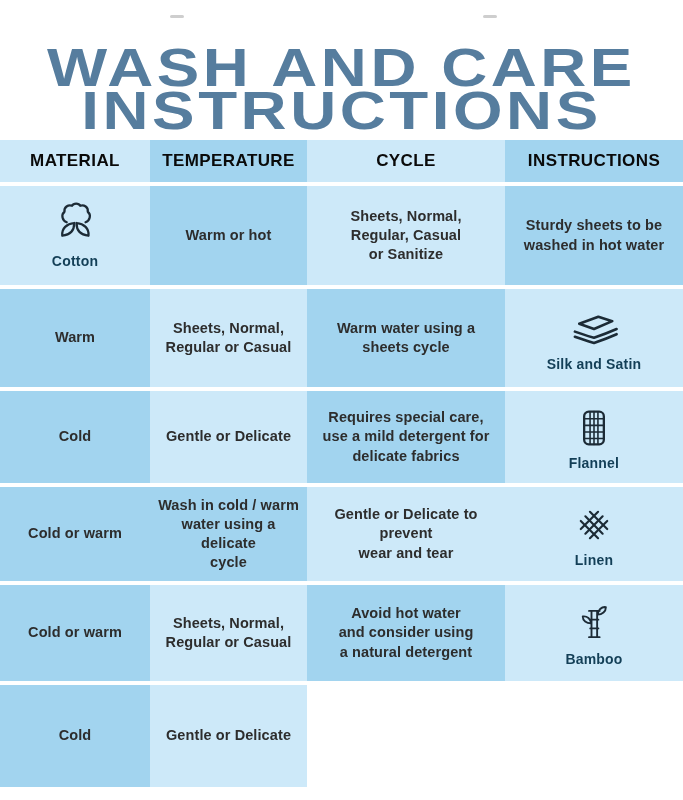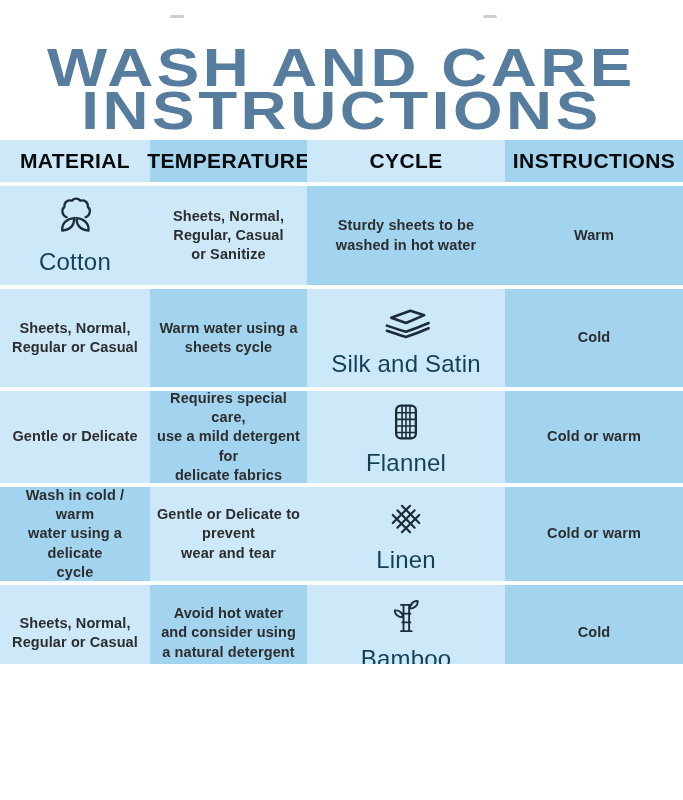--- a/index.html
+++ b/index.html
@@ -1,17 +1,17 @@
 <!DOCTYPE html>
 <html style="--page_bg: #ffffff; --title_blue: #567d9e; --column_light: #cde9f9; --column_dark: #a2d4ef; --header_text: #0a0a0a; --body_text: #2d2d2d; --material_label: #133f57; --icon_stroke: #1c2b36;"><head>
 <meta charset="utf-8">
 <style>
   html,body{margin:0;padding:0;background:#fff;}
   .canvas{
-    position:relative;width:683px;height:664px;background:var(--page_bg,#fff);
+    position:relative;width:683px;height:800px;background:var(--page_bg,#fff);
     overflow:hidden;font-family:"Liberation Sans","DejaVu Sans",sans-serif;
   }
   .top-dash{
     position:absolute;top:15px;width:14px;height:3px;border-radius:2px;
     background:#c6c6c6;opacity:.85;
   }
   .dash-left{left:170px;}
   .dash-right{left:483px;}
   .title{
     position:absolute;top:46px;left:0;width:683px;margin:0;
@@ -27,33 +27,33 @@
     grid-template-rows:42px 99px 98px 92px 94px 96px 102px;
     row-gap:4px;background:#fff;
   }
   .cell{
     display:flex;flex-direction:column;align-items:center;justify-content:center;
     text-align:center;padding:2px 6px;box-sizing:border-box;
   }
   .c-light{background:var(--column_light,#cde9f9);}
   .c-dark{background:var(--column_dark,#a2d4ef);}
   .hdr{
-    font-size:21px;font-weight:800;letter-spacing:.4px;
+    font-size:17px;font-weight:800;letter-spacing:.4px;
     color:var(--header_text,#0a0a0a);
   }
   .body-text{
     font-size:14.5px;line-height:1.32;font-weight:600;letter-spacing:.1px;
     color:var(--body_text,#2d2d2d);white-space:pre-line;
   }
   .mat-cell .icon{
     color:var(--icon_stroke,#1c2b36);height:50px;display:flex;
     align-items:center;justify-content:center;margin-bottom:3px;
   }
   .mat-label{
-    font-size:24px;line-height:1.12;font-weight:400;letter-spacing:.2px;
+    font-size:14px;line-height:1.12;font-weight:700;letter-spacing:.2px;
     color:var(--material_label,#133f57);white-space:pre-line;
   }
   svg{display:block;}
 </style>
 </head>
 <body>
 
 <div class="canvas">
 
   <span class="top-dash dash-left"></span>
@@ -72,20 +72,21 @@
     <div class="cell c-light mat-cell">
       <span class="icon">
         <svg width="48" height="48" viewBox="0 0 64 64" fill="none" stroke="currentColor" stroke-width="3" stroke-linecap="round" stroke-linejoin="round">
           <path d="M21 27 C15 25 13 17 18 13 C17 7 23 3 28 5 C30 1 37 1 39 5 C44 3 50 7 49 13 C54 17 52 25 46 27"></path>
           <path d="M31 28 C31 38 25 44 15 45 C14 35 21 29 31 28 Z"></path>
           <path d="M34 28 C34 38 40 44 50 45 C51 35 44 29 34 28 Z"></path>
         </svg>
       </span>
       <span class="mat-label">Cotton</span>
     </div>
+    <div class="cell c-dark  body-text">Warm or hot</div>
     <div class="cell c-light body-text">Sheets, Normal,
 Regular, Casual
 or Sanitize</div>
     <div class="cell c-dark  body-text">Sturdy sheets to be
 washed in hot water</div>
 
     <div class="cell c-dark  body-text">Warm</div>
     <div class="cell c-light body-text">Sheets, Normal,
 Regular or Casual</div>
     <div class="cell c-dark  body-text">Warm water using a

